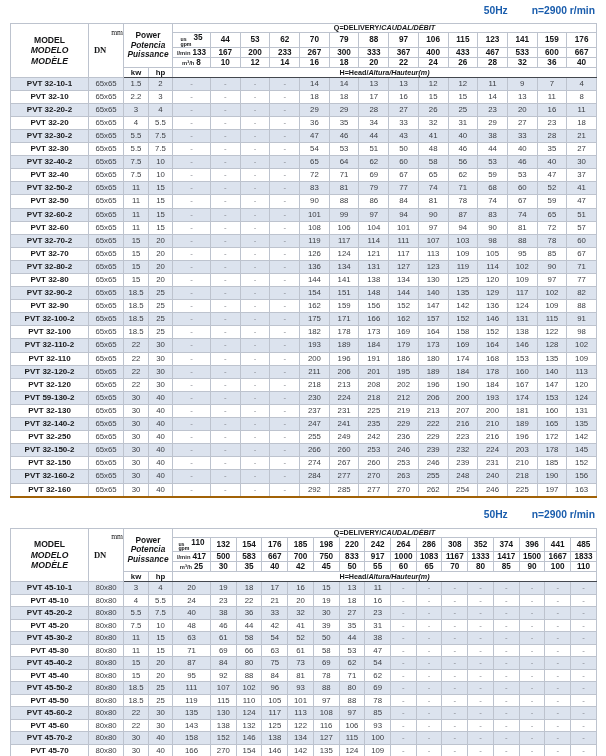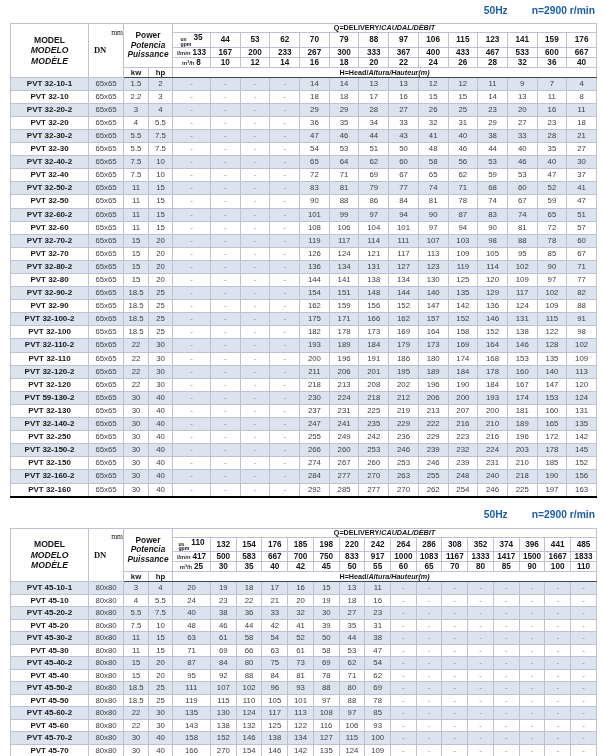--- a/index.html
+++ b/index.html
@@ -39,21 +39,21 @@
   .kw-h, .hp-h { font-size:7.8px; font-weight:bold; }
   .h-h { font-size:7.2px; font-weight:bold; border-top:none; line-height:9px; }
 
   
   tbody td { font-size:7.8px; color:#3b3d42; text-align:center;
     height:12.1px; line-height:12.1px; padding:0; }
   .t2 tbody td { height:11.5px; line-height:11.5px; }
   td.model-c { font-weight:bold; font-size:8px; color:#17181a; }
   tr.shade { background:var(--shade);margin-left:20px; }
   td.dash { color:#85888f; }
-  tbody tr:last-child td { border-bottom:2px solid #000000; }
+  tbody tr:last-child td { border-bottom:2px solid #a16207; }
 </style>
 </head>
 <body>
 
 <div class="page">
 
   <div class="speed-row first">
     <span>50Hz</span>
     <span>n=2900 r/min</span>
   </div>

